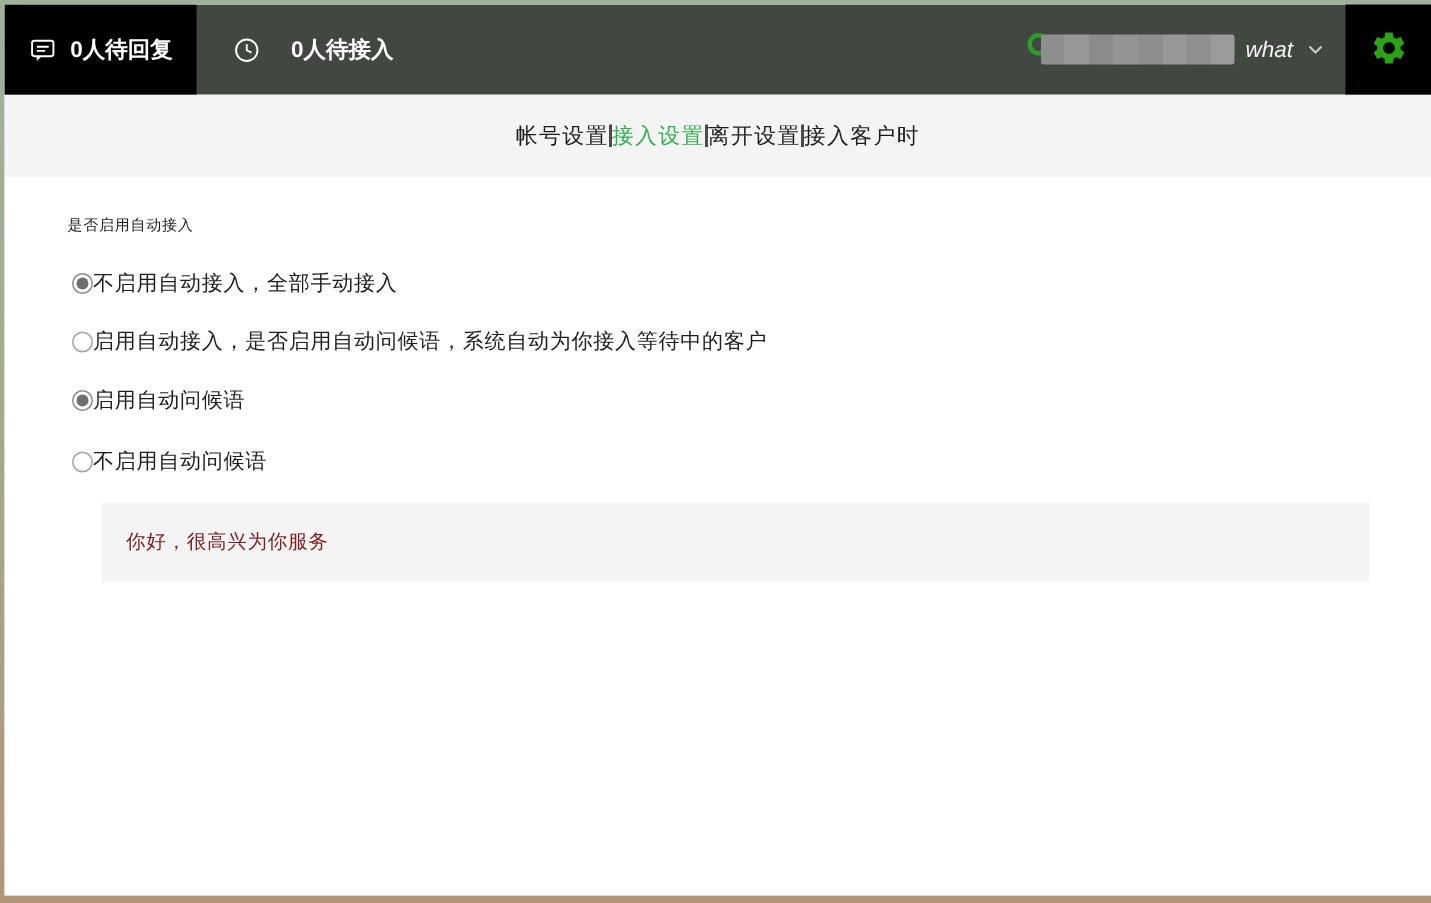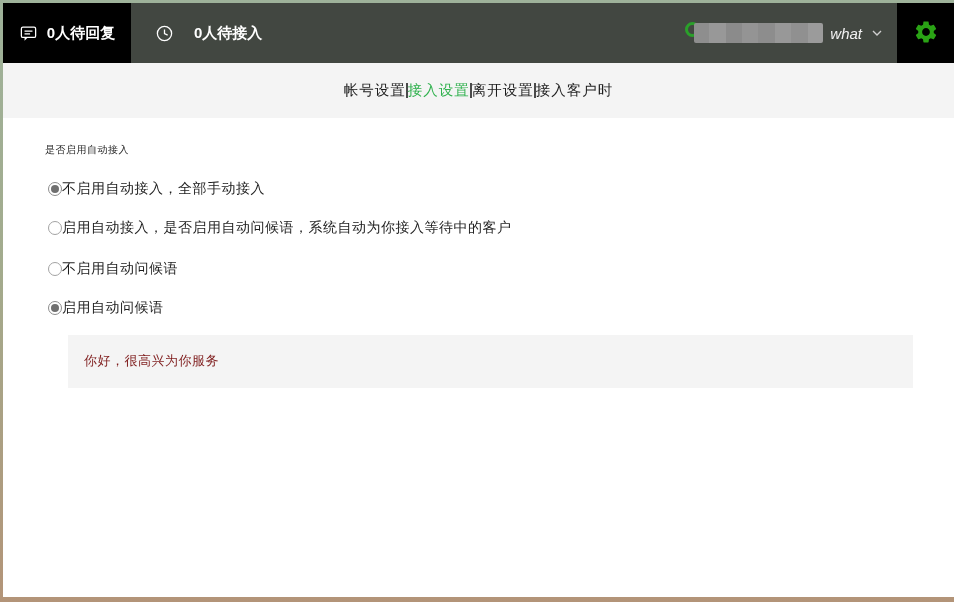--- a/index.html
+++ b/index.html
@@ -170,25 +170,25 @@
     <div class="radio-row first-of-group">
       <span class="radio selected"></span>
       <span class="radio-label">不启用自动接入，全部手动接入</span>
     </div>
     <div class="radio-row">
       <span class="radio"></span>
       <span class="radio-label">启用自动接入，是否启用自动问候语，系统自动为你接入等待中的客户</span>
     </div>
 
 
+    <div class="radio-row">
+      <span class="radio selected"></span>
+      <span class="radio-label">启用自动问候语</span>
+    </div>
     <div class="radio-row first-of-group">
       <span class="radio"></span>
       <span class="radio-label">不启用自动问候语</span>
-    </div>
-    <div class="radio-row">
-      <span class="radio selected"></span>
-      <span class="radio-label">启用自动问候语</span>
     </div>
 
     <div class="greeting-box">你好，很高兴为你服务</div>
 
   </div>
 </div>
 
 </body></html>

